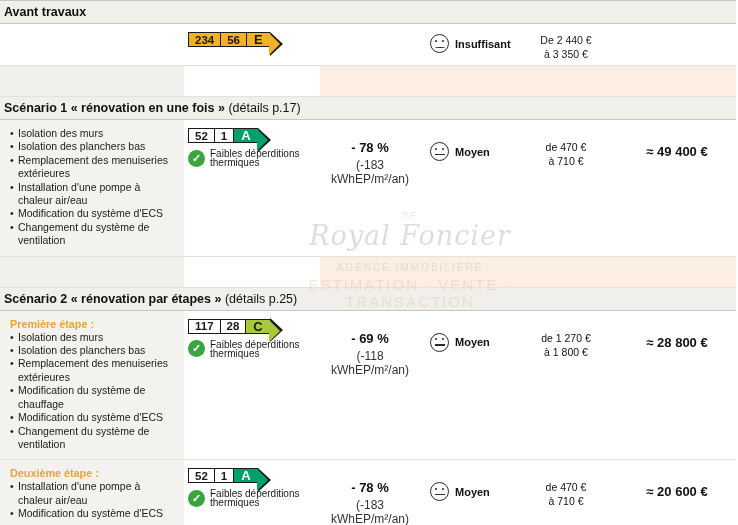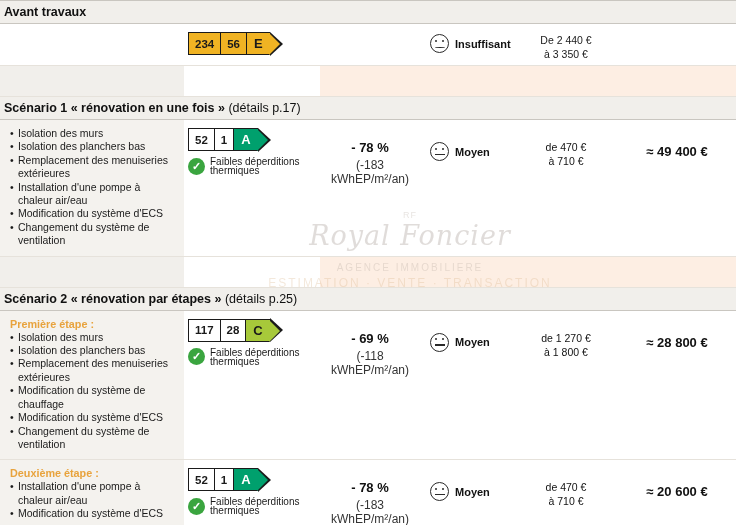--- a/index.html
+++ b/index.html
@@ -95,21 +95,21 @@
 
   
   .energy-wrap {
     position: relative;
     display: block;
     margin-top: 4px;
   }
   .energy-arrow {
     position: relative;
     display: inline-block;
-    height: 23px;
+    height: 15px;
     border: 1.4px solid #1a1a1a;
     border-right: none;
     background: #ffffff;
     box-sizing: border-box;
   }
   .energy-arrow .cells {
     display: flex;
     height: 100%;
     align-items: stretch;
   }
@@ -286,21 +286,21 @@
     color: #9b8f86;
     letter-spacing: 1px;
   }
   .wm-sub1 {
     font-size: 10px;
     letter-spacing: 2px;
     color: #b3a79d;
     margin-top: 11px;
   }
   .wm-sub2 {
-    font-size: 12px;
+    font-size: 15px;
     letter-spacing: 2px;
     color: #d9b48a;
     margin-top: 3px;
   }
   .wm-mark {
     font-size: 9px;
     color: #b3a79d;
     letter-spacing: 1px;
   }
 </style>

